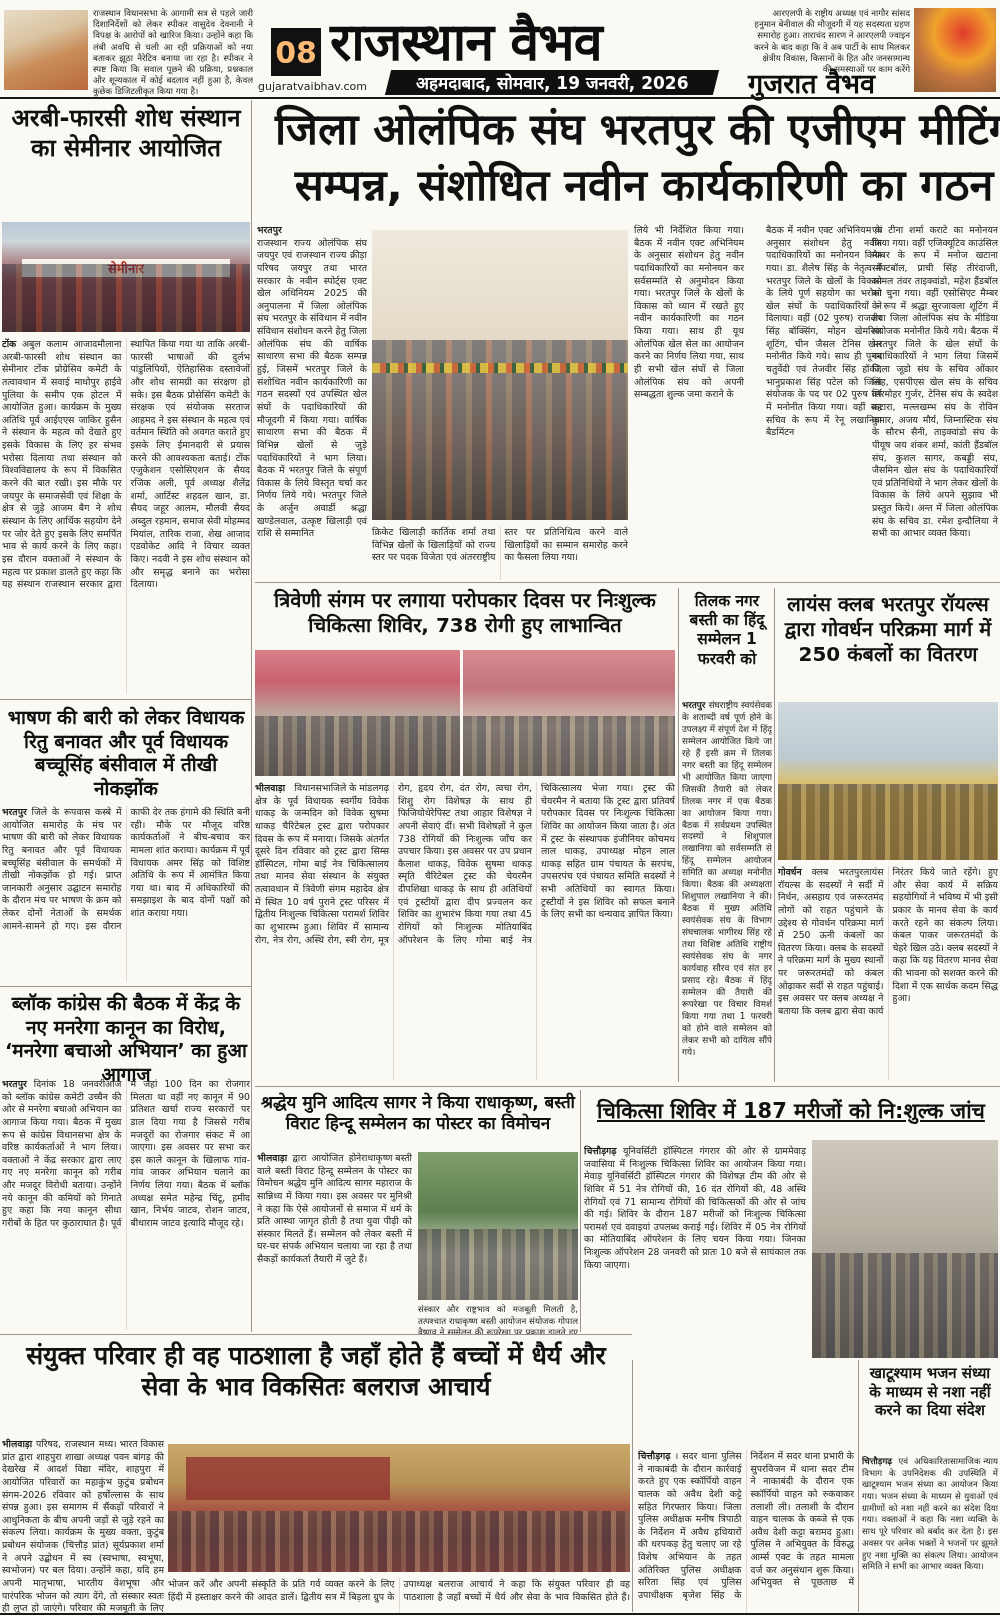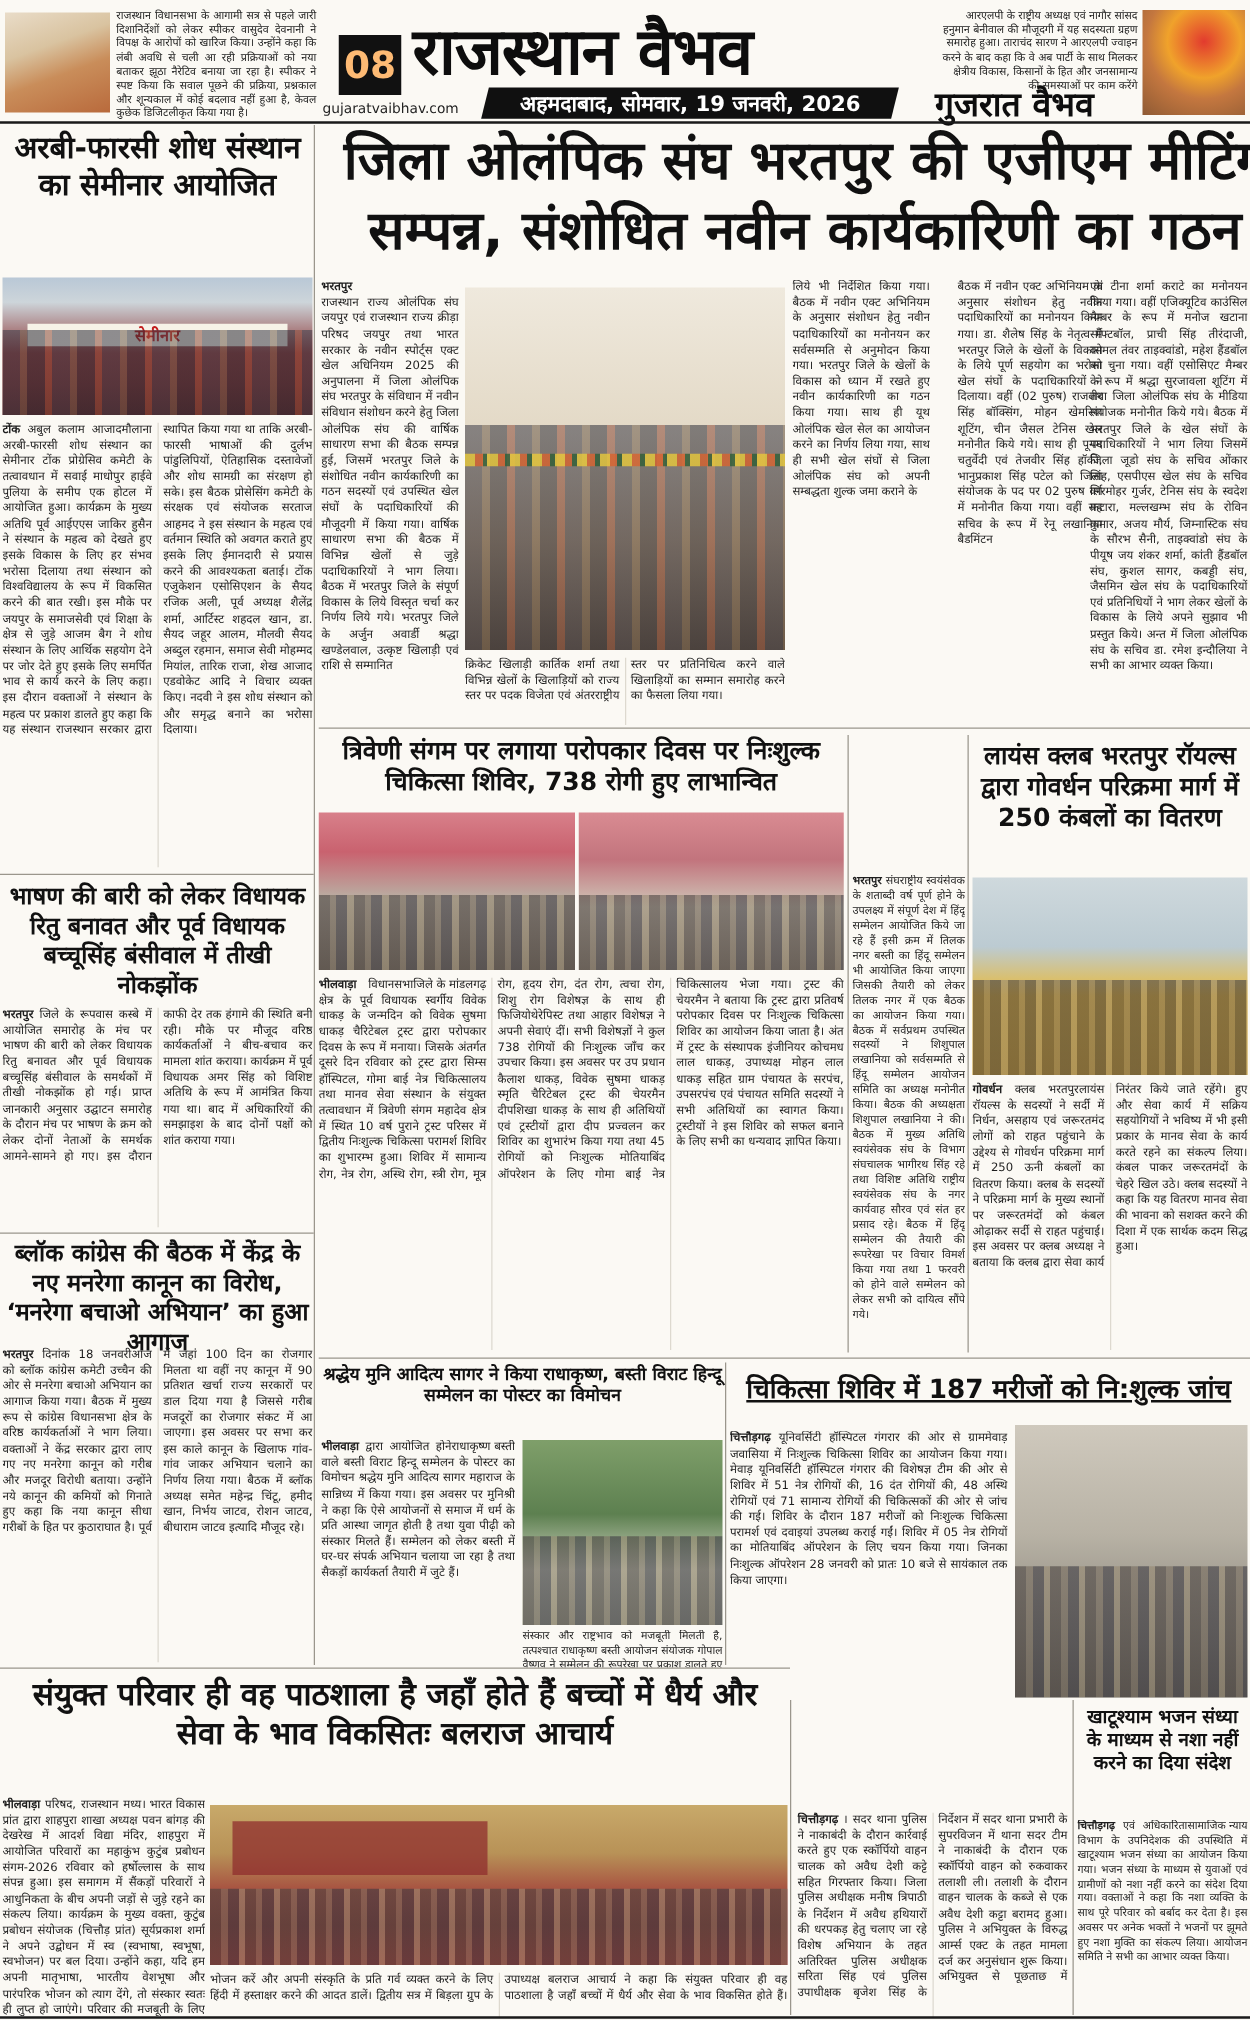--- a/index.html
+++ b/index.html
@@ -127,41 +127,42 @@
     <div class="crowd"></div>
   </div>
   <div class="abs body cols3" style="left:255px;top:782px;width:420px;height:298px;">
     <span class="dl">भीलवाड़ा</span>
     <span class="lead">जिले के मांडलगढ़</span>
     <span>विधानसभा क्षेत्र के पूर्व विधायक स्वर्गीय विवेक धाकड़ के जन्मदिन को विवेक सुषमा धाकड़ चैरिटेबल ट्रस्ट द्वारा परोपकार दिवस के रूप में मनाया। जिसके अंतर्गत दूसरे दिन रविवार को ट्रस्ट द्वारा सिम्स हॉस्पिटल, गोमा बाई नेत्र चिकित्सालय तथा मानव सेवा संस्थान के संयुक्त तत्वावधान में त्रिवेणी संगम महादेव क्षेत्र में स्थित 10 वर्ष पुराने ट्रस्ट परिसर में द्वितीय निःशुल्क चिकित्सा परामर्श शिविर का शुभारम्भ हुआ। शिविर में सामान्य रोग, नेत्र रोग, अस्थि रोग, स्त्री रोग, मूत्र रोग, हृदय रोग, दंत रोग, त्वचा रोग, शिशु रोग विशेषज्ञ के साथ ही फिजियोथेरेपिस्ट तथा आहार विशेषज्ञ ने अपनी सेवाएं दीं। सभी विशेषज्ञों ने कुल 738 रोगियों की निःशुल्क जाँच कर उपचार किया। इस अवसर पर उप प्रधान कैलाश धाकड़, विवेक सुषमा धाकड़ स्मृति चैरिटेबल ट्रस्ट की चेयरमैन दीपशिखा धाकड़ के साथ ही अतिथियों एवं ट्रस्टीयों द्वारा दीप प्रज्वलन कर शिविर का शुभारंभ किया गया तथा 45 रोगियों को निःशुल्क मोतियाबिंद ऑपरेशन के लिए गोमा बाई नेत्र चिकित्सालय भेजा गया। ट्रस्ट की चेयरमैन ने बताया कि ट्रस्ट द्वारा प्रतिवर्ष परोपकार दिवस पर निःशुल्क चिकित्सा शिविर का आयोजन किया जाता है। अंत में ट्रस्ट के संस्थापक इंजीनियर कोचमध लाल धाकड़, उपाध्यक्ष मोहन लाल धाकड़ सहित ग्राम पंचायत के सरपंच, उपसरपंच एवं पंचायत समिति सदस्यों ने सभी अतिथियों का स्वागत किया। ट्रस्टीयों ने इस शिविर को सफल बनाने के लिए सभी का धन्यवाद ज्ञापित किया।</span>
   </div>
 
   <div class="abs vrule" style="left:678px;top:588px;height:494px;"></div>
 
+  <div class="abs hl" style="left:682px;top:592px;width:90px;font-size:15.5px;">तिलक नगर बस्ती का हिंदू सम्मेलन 1 फरवरी को</div>
   <div class="abs body" style="left:682px;top:700px;width:90px;height:382px;font-size:8.8px;">
     <span class="dl">भरतपुर</span>
     <span class="lead">राष्ट्रीय स्वयंसेवक</span>
     <span>संघ के शताब्दी वर्ष पूर्ण होने के उपलक्ष्य में संपूर्ण देश में हिंदू सम्मेलन आयोजित किये जा रहे हैं इसी क्रम में तिलक नगर बस्ती का हिंदू सम्मेलन भी आयोजित किया जाएगा जिसकी तैयारी को लेकर तिलक नगर में एक बैठक का आयोजन किया गया। बैठक में सर्वप्रथम उपस्थित सदस्यों ने शिशुपाल लखानिया को सर्वसम्मति से हिंदू सम्मेलन आयोजन समिति का अध्यक्ष मनोनीत किया। बैठक की अध्यक्षता शिशुपाल लखानिया ने की। बैठक में मुख्य अतिथि स्वयंसेवक संघ के विभाग संघचालक भागीरथ सिंह रहे तथा विशिष्ट अतिथि राष्ट्रीय स्वयंसेवक संघ के नगर कार्यवाह सौरव एवं संत हर प्रसाद रहे। बैठक में हिंदू सम्मेलन की तैयारी की रूपरेखा पर विचार विमर्श किया गया तथा 1 फरवरी को होने वाले सम्मेलन को लेकर सभी को दायित्व सौंपे गये।</span>
   </div>
 
   <div class="abs vrule" style="left:774px;top:588px;height:494px;"></div>
 
   <div class="abs hl" style="left:778px;top:592px;width:220px;font-size:20px;">लायंस क्लब भरतपुर रॉयल्स द्वारा गोवर्धन परिक्रमा मार्ग में 250 कंबलों का वितरण</div>
   <div class="abs photo ph-lions" style="left:778px;top:702px;width:220px;height:158px;">
     <div class="crowd"></div>
   </div>
   <div class="abs body cols2" style="left:778px;top:866px;width:220px;height:214px;">
     <span class="dl">गोवर्धन</span>
     <span class="lead">लायंस</span>
     <span>क्लब भरतपुर रॉयल्स के सदस्यों ने सर्दी में निर्धन, असहाय एवं जरूरतमंद लोगों को राहत पहुंचाने के उद्देश्य से गोवर्धन परिक्रमा मार्ग में 250 ऊनी कंबलों का वितरण किया। क्लब के सदस्यों ने परिक्रमा मार्ग के मुख्य स्थानों पर जरूरतमंदों को कंबल ओढ़ाकर सर्दी से राहत पहुंचाई। इस अवसर पर क्लब अध्यक्ष ने बताया कि क्लब द्वारा सेवा कार्य निरंतर किये जाते रहेंगे। हुए और सेवा कार्य में सक्रिय सहयोगियों ने भविष्य में भी इसी प्रकार के मानव सेवा के कार्य करते रहने का संकल्प लिया। कंबल पाकर जरूरतमंदों के चेहरे खिल उठे। क्लब सदस्यों ने कहा कि यह वितरण मानव सेवा की भावना को सशक्त करने की दिशा में एक सार्थक कदम सिद्ध हुआ।</span>
   </div>
 
   <div class="abs hrule" style="left:255px;top:1086px;width:745px;"></div>
 
-  <div class="abs hl" style="left:258px;top:1092px;width:320px;font-size:14px;">श्रद्धेय मुनि आदित्य सागर ने किया राधाकृष्ण, बस्ती विराट हिन्दू सम्मेलन का पोस्टर का विमोचन</div>
+  <div class="abs hl" style="left:258px;top:1092px;width:320px;font-size:17px;">श्रद्धेय मुनि आदित्य सागर ने किया राधाकृष्ण, बस्ती विराट हिन्दू सम्मेलन का पोस्टर का विमोचन</div>
   <div class="abs body" style="left:257px;top:1152px;width:155px;height:180px;">
     <span class="dl">भीलवाड़ा</span>
     <span class="lead">राधाकृष्ण बस्ती</span>
     <span>द्वारा आयोजित होने वाले बस्ती विराट हिन्दू सम्मेलन के पोस्टर का विमोचन श्रद्धेय मुनि आदित्य सागर महाराज के सान्निध्य में किया गया। इस अवसर पर मुनिश्री ने कहा कि ऐसे आयोजनों से समाज में धर्म के प्रति आस्था जागृत होती है तथा युवा पीढ़ी को संस्कार मिलते हैं। सम्मेलन को लेकर बस्ती में घर-घर संपर्क अभियान चलाया जा रहा है तथा सैकड़ों कार्यकर्ता तैयारी में जुटे हैं।</span>
   </div>
   <div class="abs photo ph-garden" style="left:418px;top:1152px;width:160px;height:148px;">
     <div class="crowd"></div>
   </div>
   <div class="abs body" style="left:418px;top:1304px;width:160px;height:30px;font-size:8.6px;">
     <span>संस्कार और राष्ट्रभाव को मजबूती मिलती है, तत्पश्चात राधाकृष्ण बस्ती आयोजन संयोजक गोपाल वैष्णव ने सम्मेलन की रूपरेखा पर प्रकाश डालते हुए बताया कि 1 फरवरी को विराट हिन्दू सम्मेलन आयोजित होगा। मनोज दाधीच, स्नेहल अजमेरा, नरेंद्र टाँक, श्रीमती किरण सेठी सहित सैकड़ों बाल कार्यकर्ता उपस्थित थे। कार्यक्रम का समापन मंगलाचरण एवं आशीर्वचन के साथ हुआ।</span>

